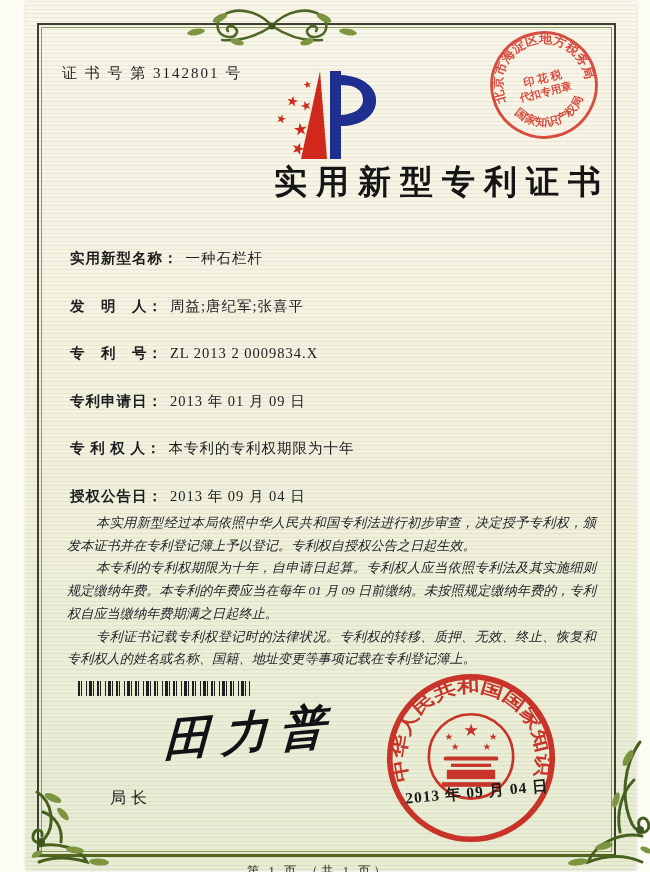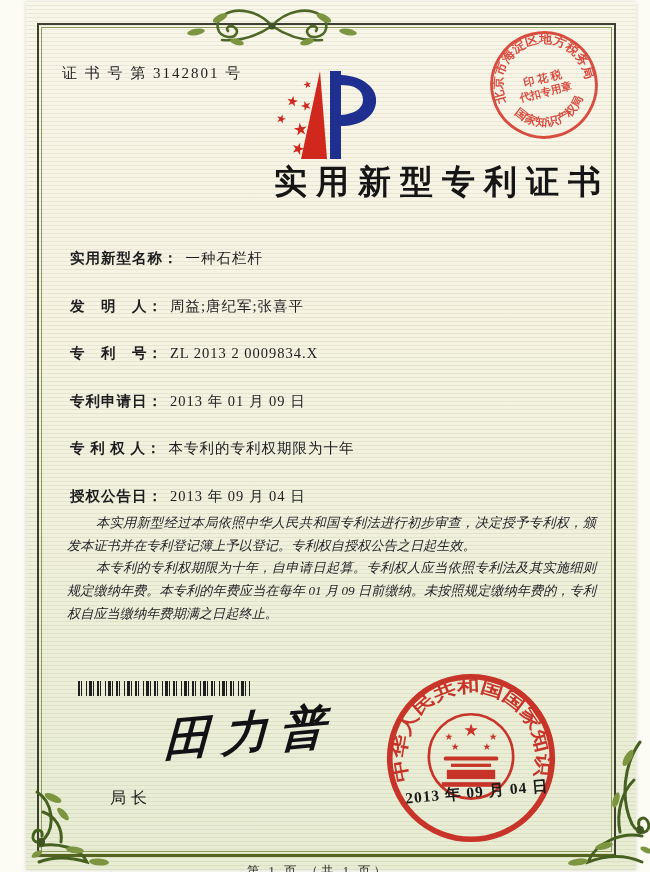--- a/index.html
+++ b/index.html
@@ -180,20 +180,21 @@
       <span class="flabel">专 利 权 人：</span><span class="fvalue">本专利的专利权期限为十年</span>
     </div>
     <div class="field-row">
       <span class="flabel">授权公告日：</span><span class="fvalue">2013 年 09 月 04 日</span>
     </div>
   </div>
 
   <div class="body-text">
     <p>本实用新型经过本局依照中华人民共和国专利法进行初步审查，决定授予专利权，颁发本证书并在专利登记簿上予以登记。专利权自授权公告之日起生效。</p>
     <p>本专利的专利权期限为十年，自申请日起算。专利权人应当依照专利法及其实施细则规定缴纳年费。本专利的年费应当在每年 01 月 09 日前缴纳。未按照规定缴纳年费的，专利权自应当缴纳年费期满之日起终止。</p>
+    <p>专利证书记载专利权登记时的法律状况。专利权的转移、质押、无效、终止、恢复和专利权人的姓名或名称、国籍、地址变更等事项记载在专利登记簿上。</p>
   </div>
 
   <div class="barcode"></div>
 
   <div class="sig-title">局长</div>
   <div class="sig-name">田力普</div>
 
   <svg class="seal" viewBox="0 0 175 175">
     <defs>
       <path id="sealRing" d="M 27.4,109.4 A 64,64 0 1 1 147.6,109.4" fill="none"></path>

